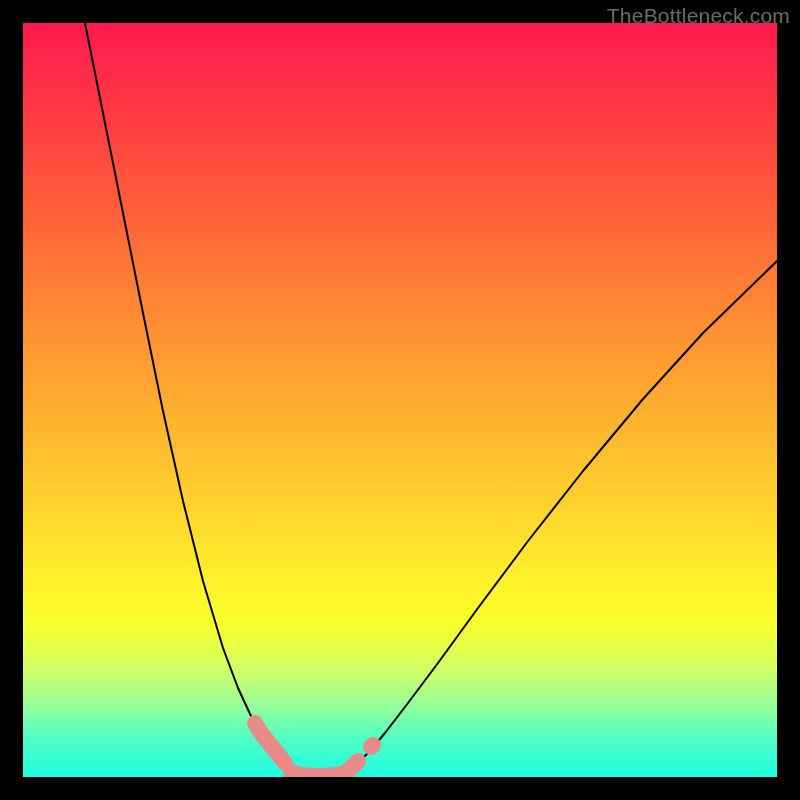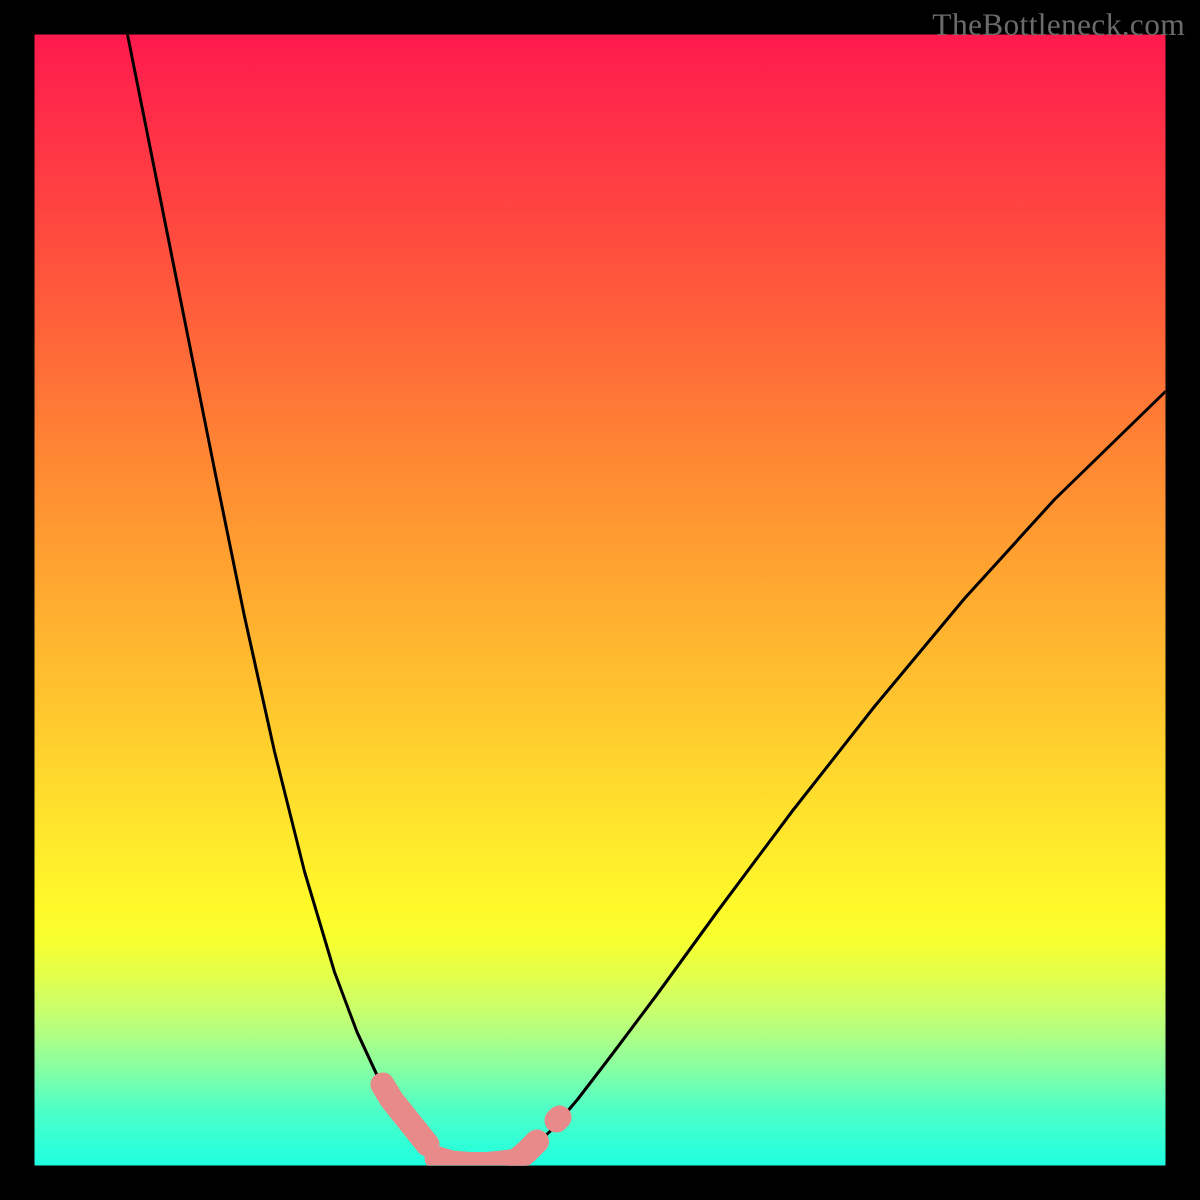--- a/index.html
+++ b/index.html
@@ -39,21 +39,20 @@
   }
   .watermark {
     position: absolute;
     top: 4px;
     right: 10px;
     color: #6b6b6b;
     font-size: 21px;
     font-weight: 400;
     letter-spacing: 0.2px;
     z-index: 5;
-    font-family: Liberation Serif, serif;
   }
   svg.plot {
     position: absolute;
     left: 23px;
     top: 23px;
     width: 754px;
     height: 754px;
     z-index: 3;
   }
 </style>

